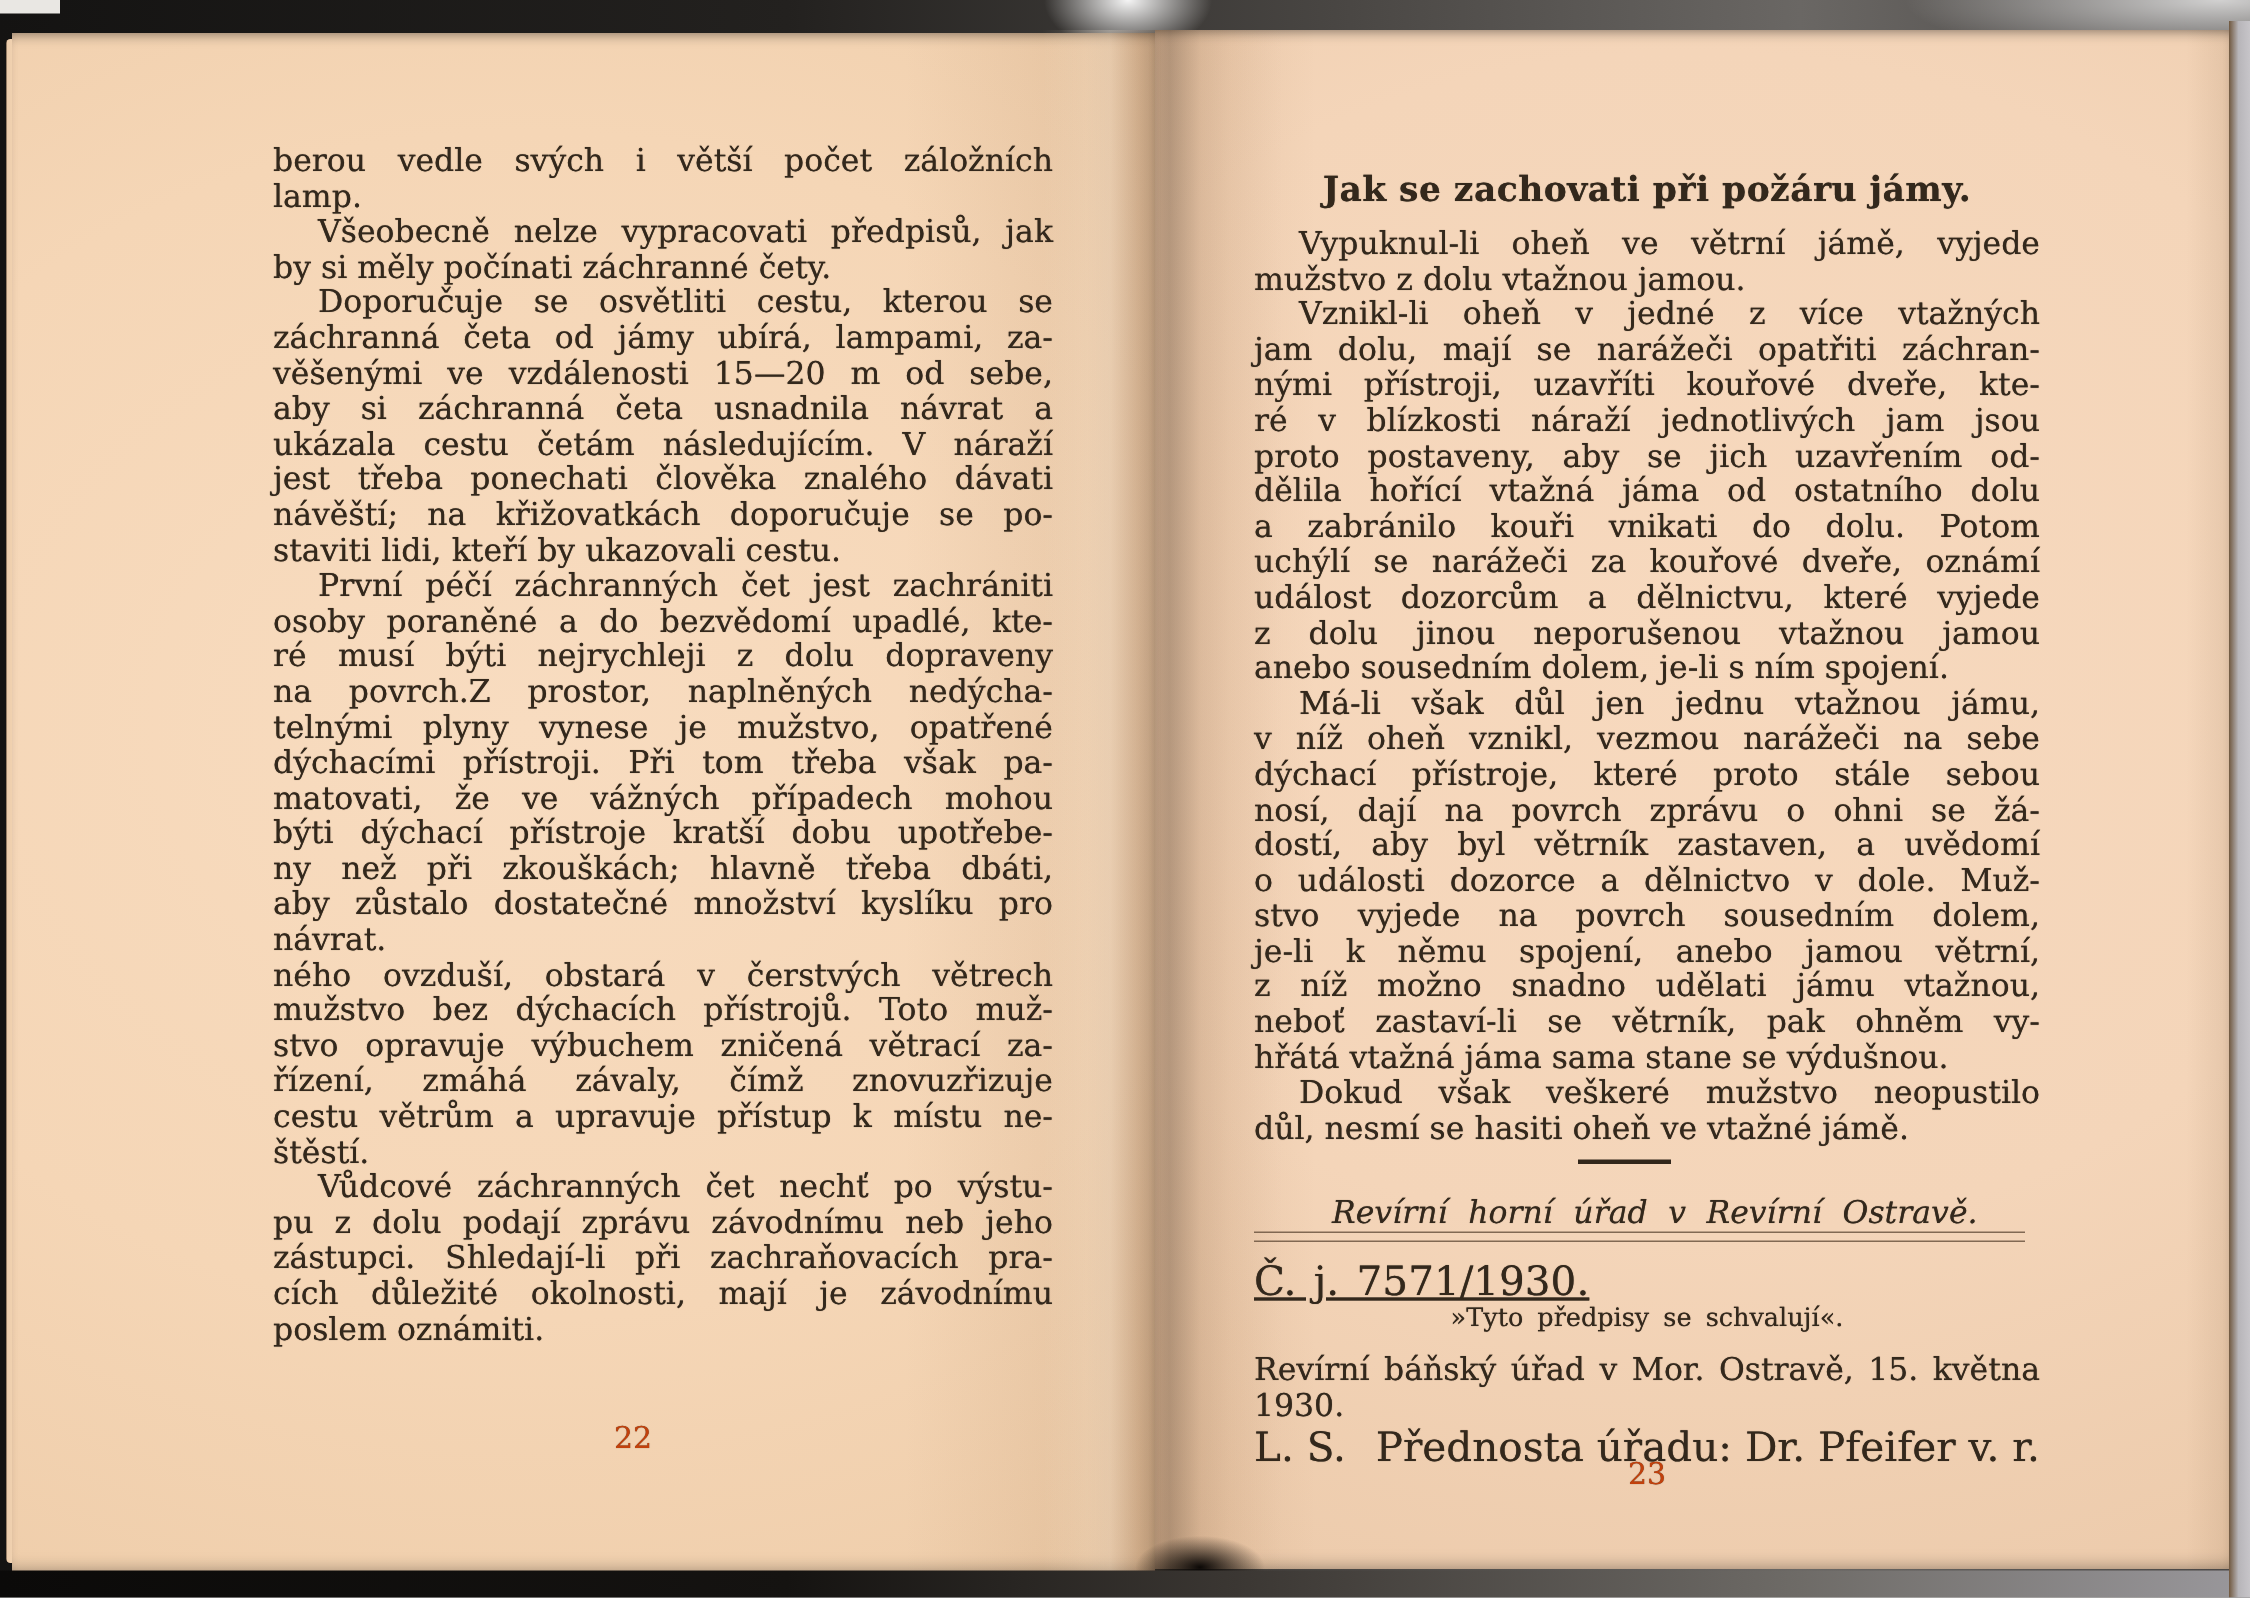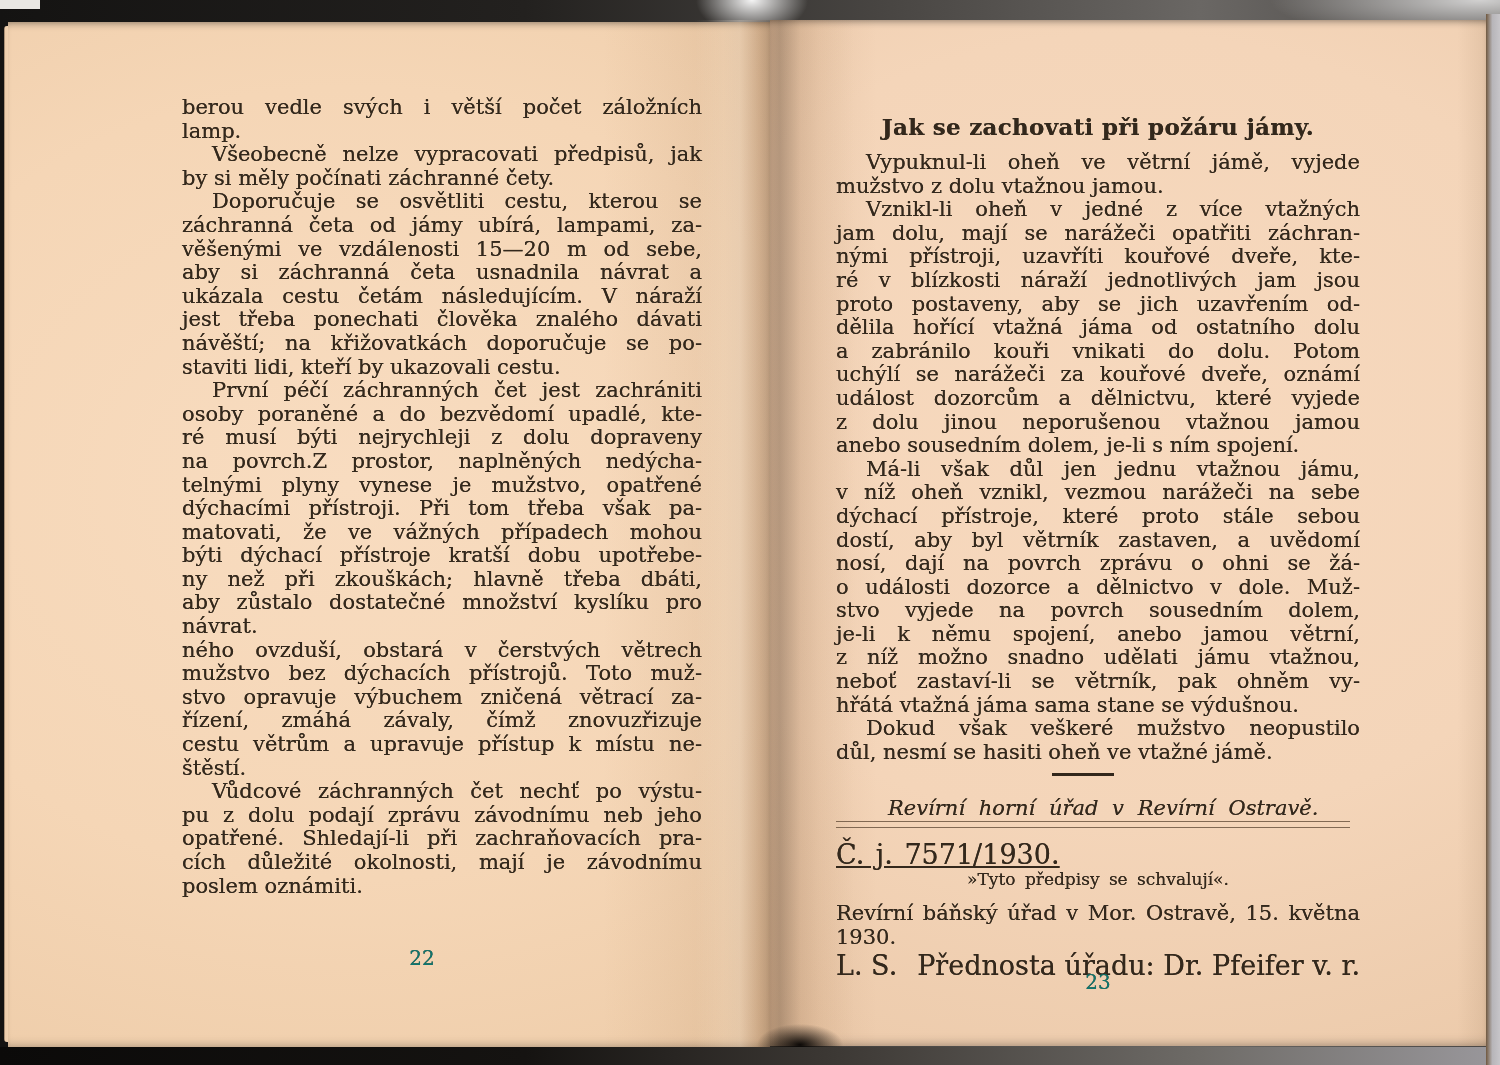--- a/index.html
+++ b/index.html
@@ -61,21 +61,21 @@
   .heading{font-size:23px;font-weight:bold;text-align:center;line-height:30px;margin:0 0 9px 0;letter-spacing:.3px;}
   .dash-rule{width:62px;height:3px;background:#32271b;margin:9px 0 0 216px;}
   .authority{margin-top:19px;font-style:italic;font-size:21px;line-height:26px;padding-left:52px;word-spacing:7px;}
   .double-rule{margin-top:0px;height:5px;width:514px;
     border-top:1.5px solid rgba(100,78,58,.8);border-bottom:1.5px solid rgba(100,78,58,.8);}
   .file-number{margin-top:15px;font-size:27px;line-height:24px;word-spacing:3px;text-decoration:underline;}
   .approval{font-size:17px;line-height:24px;text-align:center;word-spacing:4px;}
   .office-line{margin-top:10px;font-size:21px;line-height:24px;text-align:justify;text-align-last:justify;}
   .ls-row{margin-top:5px;font-size:27px;line-height:24px;display:flex;justify-content:space-between;}
   .sig-name{}
-  .page-num{position:absolute;font-size:20px;color:#0f766e;text-align:center;text-shadow:0 0 .5px rgba(51,40,28,.85);}
+  .page-num{position:absolute;font-size:20px;color:#c2410c;text-align:center;text-shadow:0 0 .5px rgba(51,40,28,.85);}
   .left-num{left:162px;top:946px;width:520px;}
   .right-num{left:836px;top:970px;width:524px;}
 </style>
 </head>
 <body>
 
 <div class="sliver"></div>
 <div class="left-edges"></div>
 <div class="page page-left"></div>
 <div class="page page-right"></div>
@@ -120,21 +120,21 @@
       <div class="line">ného ovzduší, obstará v čerstvých větrech</div>
       <div class="line">mužstvo bez dýchacích přístrojů. Toto muž-</div>
       <div class="line">stvo opravuje výbuchem zničená větrací za-</div>
       <div class="line">řízení, zmáhá závaly, čímž znovuzřizuje</div>
       <div class="line">cestu větrům a upravuje přístup k místu ne-</div>
       <div class="line para-end">štěstí.</div>
     </div>
     <div>
       <div class="line indented">Vůdcové záchranných čet nechť po výstu-</div>
       <div class="line">pu z dolu podají zprávu závodnímu neb jeho</div>
-      <div class="line">opatřené. Shledají-li při zachraňovacích pra-</div>
+      <div class="line">zástupci. Shledají-li při zachraňovacích pra-</div>
       <div class="line">cích důležité okolnosti, mají je závodnímu</div>
       <div class="line para-end">poslem oznámiti.</div>
     </div>
   </div>
 <div class="page-num left-num">22</div>
 
 <div class="text-col right-col">
   <div class="heading">Jak se zachovati při požáru jámy.</div>
   <div>
       <div>
@@ -151,22 +151,22 @@
         <div class="line">a zabránilo kouři vnikati do dolu. Potom</div>
         <div class="line">uchýlí se narážeči za kouřové dveře, oznámí</div>
         <div class="line">událost dozorcům a dělnictvu, které vyjede</div>
         <div class="line">z dolu jinou neporušenou vtažnou jamou</div>
         <div class="line para-end">anebo sousedním dolem, je-li s ním spojení.</div>
       </div>
       <div>
         <div class="line indented">Má-li však důl jen jednu vtažnou jámu,</div>
         <div class="line">v níž oheň vznikl, vezmou narážeči na sebe</div>
         <div class="line">dýchací přístroje, které proto stále sebou</div>
+        <div class="line">nosí, dají na povrch zprávu o ohni se žá-</div>
         <div class="line">dostí, aby byl větrník zastaven, a uvědomí</div>
-        <div class="line">nosí, dají na povrch zprávu o ohni se žá-</div>
         <div class="line">o události dozorce a dělnictvo v dole. Muž-</div>
         <div class="line">stvo vyjede na povrch sousedním dolem,</div>
         <div class="line">je-li k němu spojení, anebo jamou větrní,</div>
         <div class="line">z níž možno snadno udělati jámu vtažnou,</div>
         <div class="line">neboť zastaví-li se větrník, pak ohněm vy-</div>
         <div class="line para-end">hřátá vtažná jáma sama stane se výdušnou.</div>
       </div>
       <div>
         <div class="line indented">Dokud však veškeré mužstvo neopustilo</div>
         <div class="line para-end">důl, nesmí se hasiti oheň ve vtažné jámě.</div>

